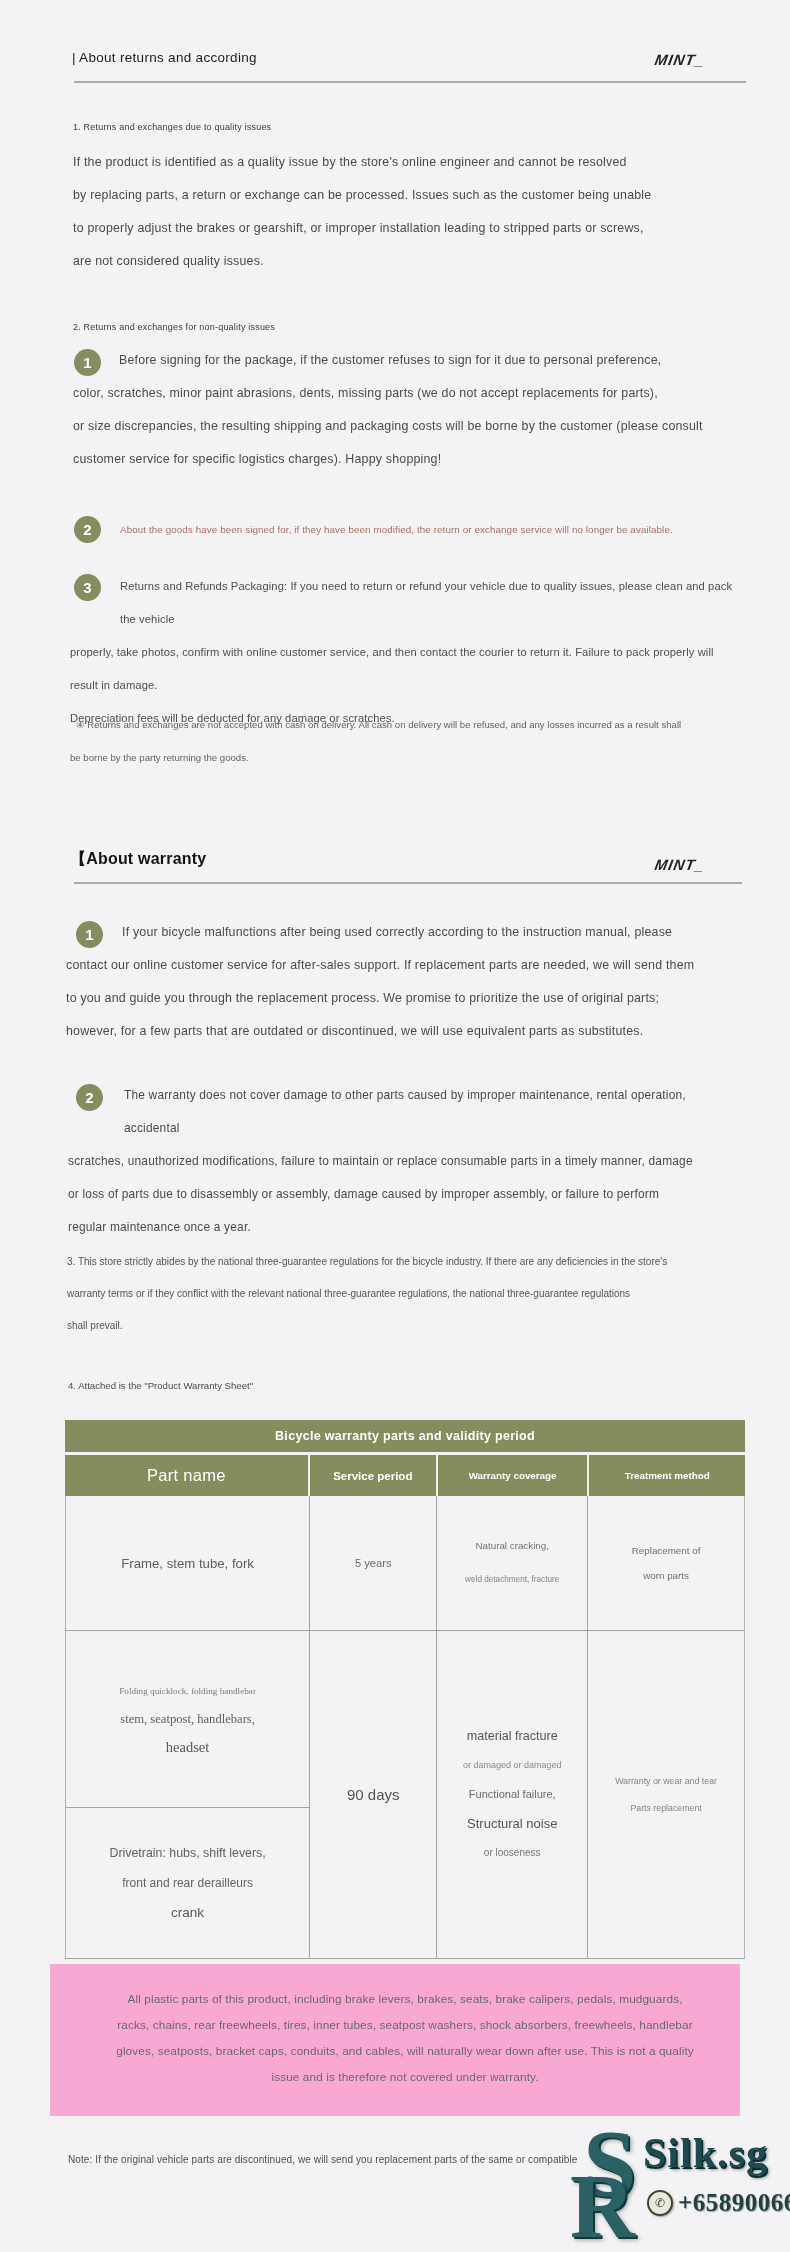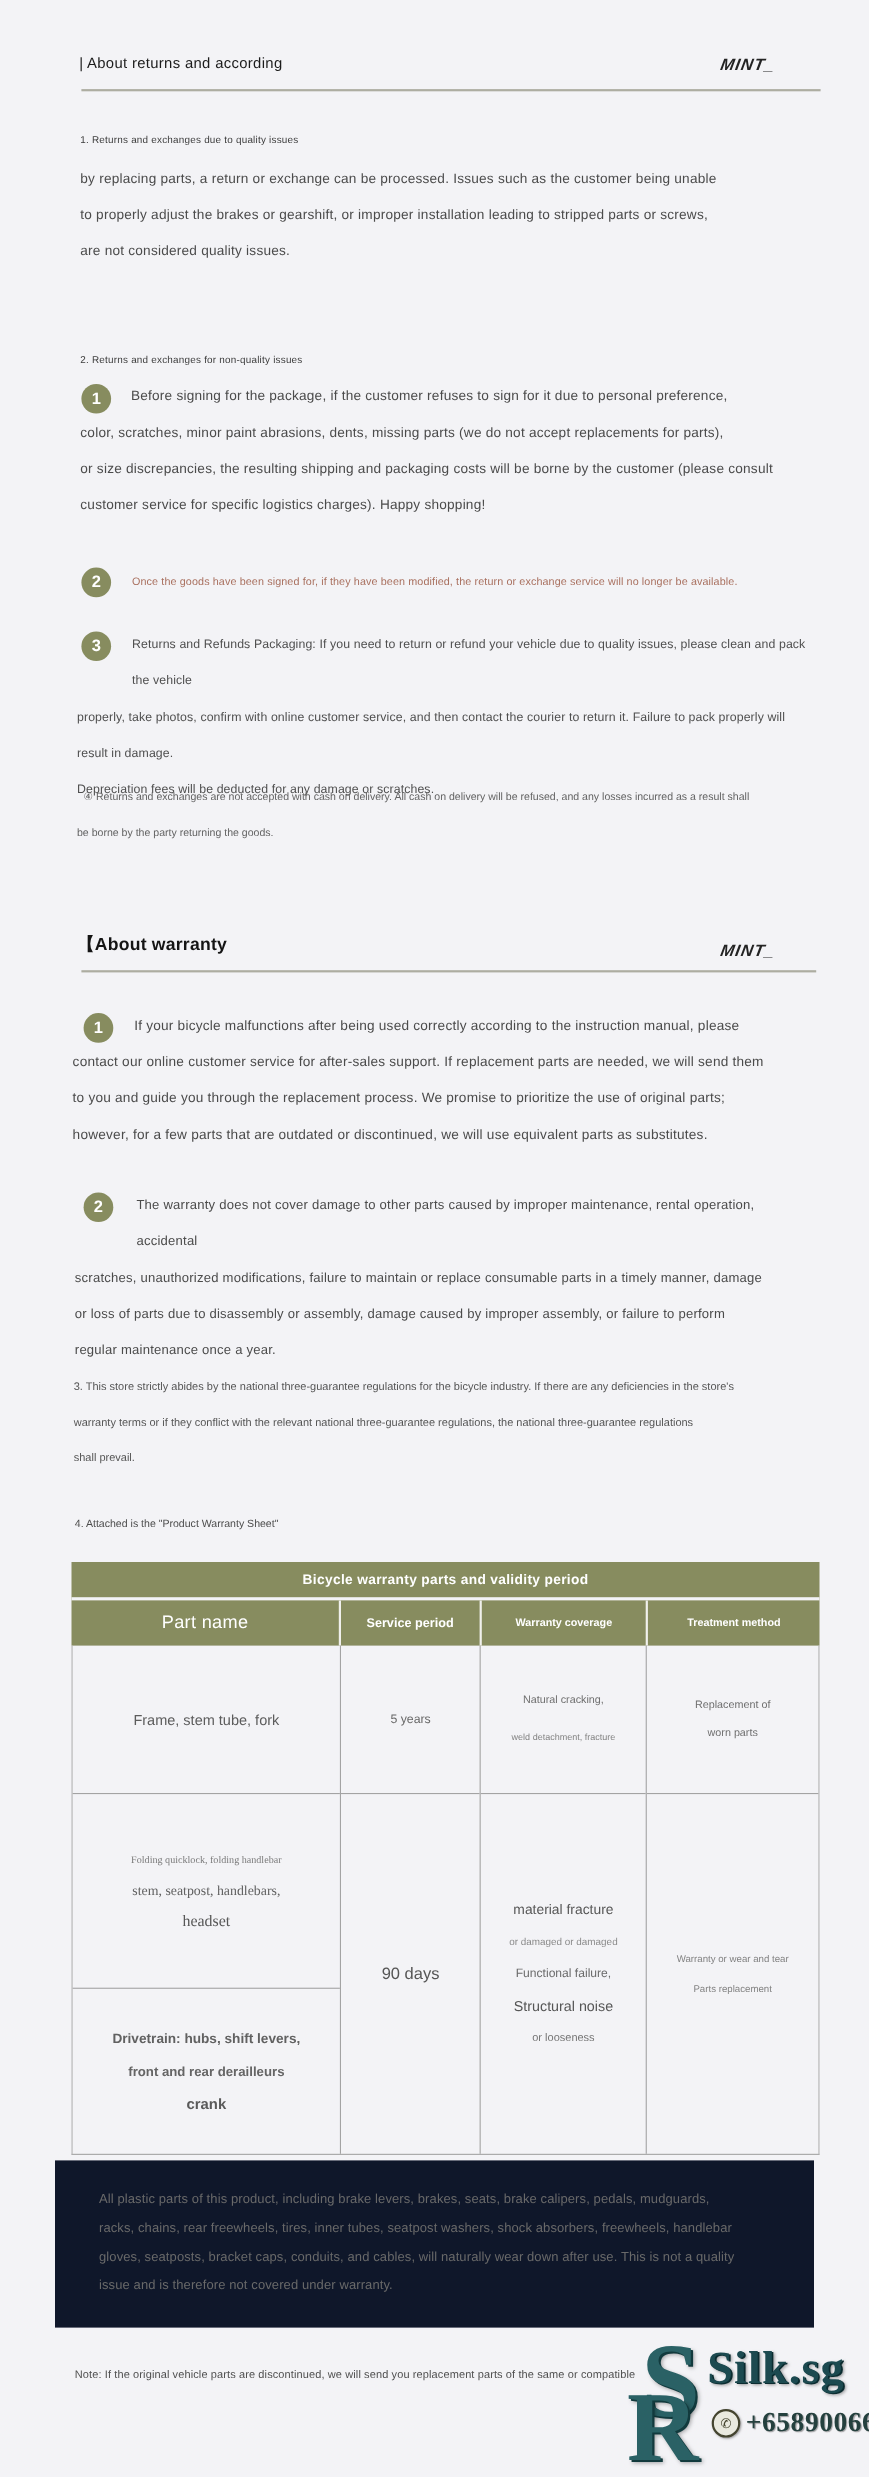--- a/index.html
+++ b/index.html
@@ -48,21 +48,21 @@
   .hc2{width:127px;font-size:11.5px;font-weight:600;}
   .hc3{width:151px;font-size:9.8px;font-weight:700;}
   .hc4{width:157px;font-size:9.8px;font-weight:700;}
   .wt-body{display:flex;border-left:1px solid #b3b3b3;border-right:1px solid #b3b3b3;border-bottom:1px solid #a3a3a3;}
   .wt-col{display:flex;flex-direction:column;}
   .c1{width:245px;} .c2{width:127px;} .c3{width:151px;} .c4{width:157px;}
   .c2,.c3,.c4{border-left:1px solid #a3a3a3;}
   .cell{display:flex;flex-direction:column;align-items:center;justify-content:center;text-align:center;box-sizing:border-box;}
   .r1{height:135px;border-bottom:1px solid #a3a3a3;justify-content:center;}
   .r2a{height:177px;border-bottom:1px solid #a3a3a3;font-family:Liberation Serif, serif;}
-  .r2b{height:150px;font-weight:bold;}
+  .r2b{height:150px;}
   .r2{height:327px;}
   .part1{font-size:13.2px;color:#5c5c5c;}
   .period1{font-size:11.2px;color:#696969;}
   .period2{font-size:15px;color:#555;}
   .cov1 .cov-main{font-size:9.8px;color:#6f6f6f;line-height:26px;}
   .cov1 .cov-sub{font-size:8.2px;color:#838383;line-height:26px;margin-top:8px;}
   .treat1{font-size:9.8px;color:#6f6f6f;line-height:25px;}
   .r2a{line-height:28px;}
   .r2a div:nth-child(1){font-size:9.2px;color:#7b7b7b;}
   .r2a div:nth-child(2){font-size:12.6px;color:#616161;}
@@ -72,21 +72,21 @@
   .r2b div:nth-child(2){font-size:12px;color:#656565;}
   .r2b div:nth-child(3){font-size:13.5px;color:#5a5a5a;}
   .cov2{line-height:29px;}
   .cov2 .l1{font-size:12.6px;color:#565656;}
   .cov2 .l2{font-size:9px;color:#8a8a8a;}
   .cov2 .l3{font-size:11px;color:#6b6b6b;}
   .cov2 .l4{font-size:13px;color:#565656;}
   .cov2 .l5{font-size:10px;color:#757575;}
   .treat2{font-size:8.8px;color:#828282;line-height:27px;}
   
-  .white-box{width:690px;height:152px;background:#0f172a;}
+  .white-box{width:690px;height:152px;background:#f9a8d4;text-align:center;}
   .wear{font-size:11.8px;line-height:26px;color:#696969;letter-spacing:.1px;}
   .bottom-note{font-size:10px;color:#4f4f4f;letter-spacing:.1px;}
   
   .wm{z-index:5;}
   .wm-letter{
     font-family:"Liberation Serif",serif;font-weight:700;
     color:#2a6165;text-shadow:2px 2px 0 #123a3d,3px 3px 4px rgba(0,0,0,.35);
     line-height:1;
   }
   .wm-s{font-size:96px;}
@@ -111,37 +111,38 @@
 <body>
 
 <div class="page">
 
   <div class="abs sec-title" style="left:72px;top:50px;">| About returns and according</div>
   <div class="abs mint-logo" style="left:655px;top:51px;">MINT_</div>
   <div class="abs rule" style="left:74px;top:81px;width:672px;"></div>
 
   <div class="abs mini-h" style="left:73px;top:122px;">1. Returns and exchanges due to quality issues</div>
   <div class="abs para" style="left:73px;top:146px;width:660px;">
+      <div>If the product is identified as a quality issue by the store's online engineer and cannot be resolved</div>
       <div>by replacing parts, a return or exchange can be processed. Issues such as the customer being unable</div>
       <div>to properly adjust the brakes or gearshift, or improper installation leading to stripped parts or screws,</div>
       <div>are not considered quality issues.</div>
     </div>
 
   <div class="abs mini-h" style="left:73px;top:322px;">2. Returns and exchanges for non-quality issues</div>
 
   <div class="abs badge" style="left:74px;top:349px;">1</div>
   <div class="abs para indent1" style="left:73px;top:344px;width:662px;">
       <div>Before signing for the package, if the customer refuses to sign for it due to personal preference,</div>
       <div>color, scratches, minor paint abrasions, dents, missing parts (we do not accept replacements for parts),</div>
       <div>or size discrepancies, the resulting shipping and packaging costs will be borne by the customer (please consult</div>
       <div>customer service for specific logistics charges). Happy shopping!</div>
     </div>
 
   <div class="abs badge" style="left:74px;top:516px;">2</div>
-  <div class="abs warn-line" style="left:120px;top:524px;width:620px;">Once the goods have been signed for, if they have been modified, the return or exchange service will no longer be available.</div>
+  <div class="abs warn-line" style="left:120px;top:524px;width:620px;">About the goods have been signed for, if they have been modified, the return or exchange service will no longer be available.</div>
 
   <div class="abs badge" style="left:74px;top:574px;">3</div>
   <div class="abs para-sm indent2" style="left:70px;top:570px;width:668px;">
       <div>Returns and Refunds Packaging: If you need to return or refund your vehicle due to quality issues, please clean and pack the vehicle</div>
       <div>properly, take photos, confirm with online customer service, and then contact the courier to return it. Failure to pack properly will result in damage.</div>
       <div>Depreciation fees will be deducted for any damage or scratches.</div>
     </div>
 
   <div class="abs note indent-sm" style="left:70px;top:708px;width:665px;">
       <div>④ Returns and exchanges are not accepted with cash on delivery. All cash on delivery will be refused, and any losses incurred as a result shall</div>

